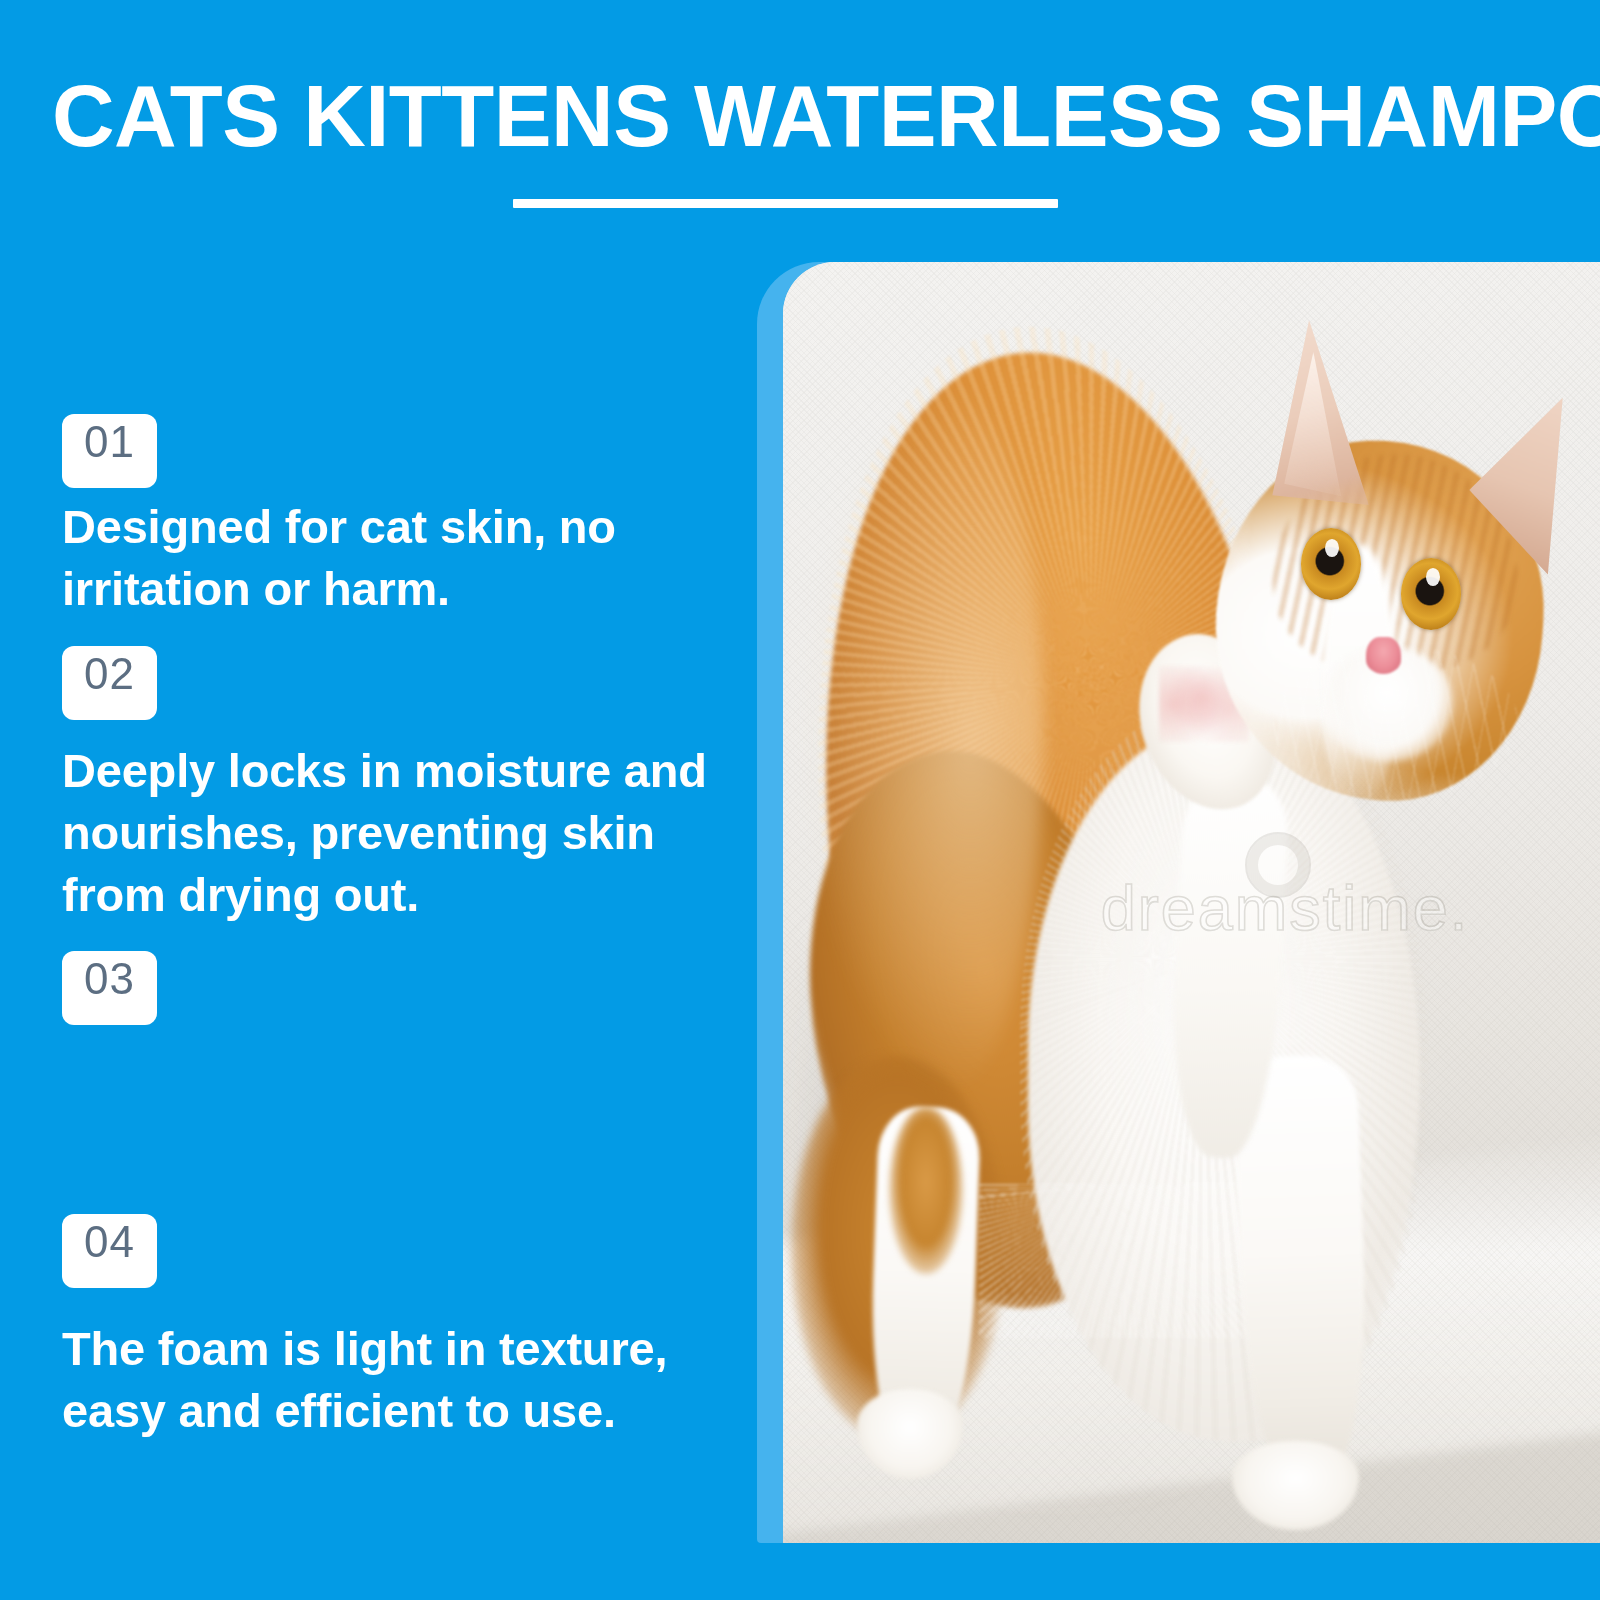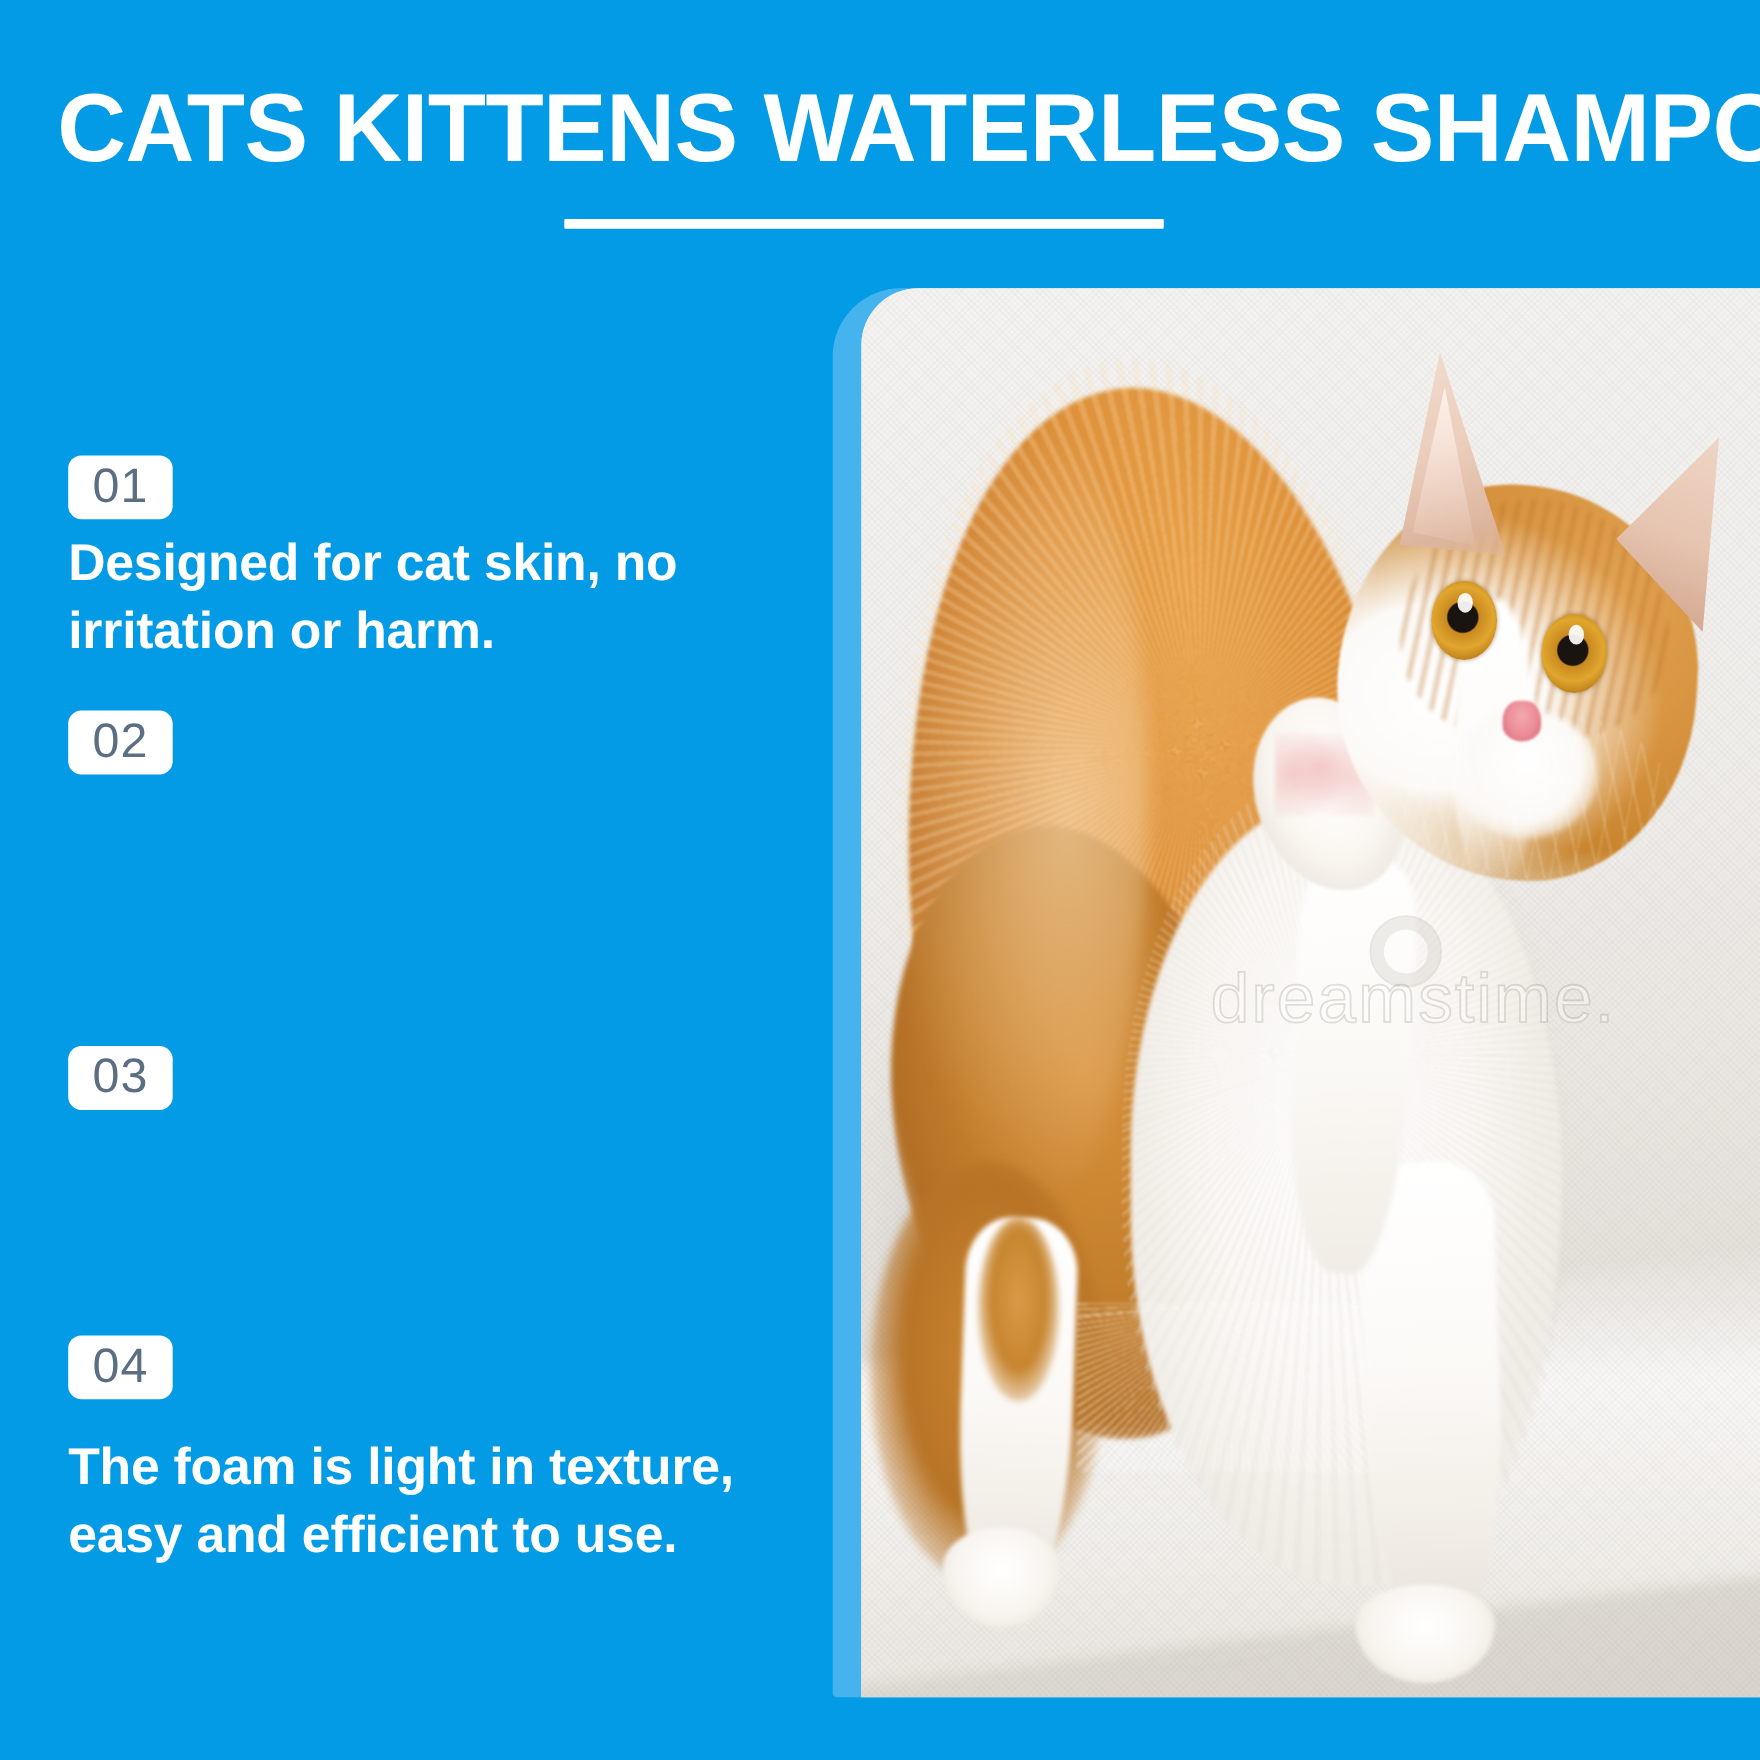--- a/index.html
+++ b/index.html
@@ -60,21 +60,21 @@
     width: 660px;
   }
   .badge {
     display: inline-block;
     background: #FFFFFF;
     color: #5C6E82;
     border-radius: 12px;
     font-size: 44px;
     line-height: 44px;
     font-weight: normal;
-    padding: 6px 22px 8px 22px;
+    padding: 6px 22px 24px 22px;
     letter-spacing: 1px;
   }
   .feature-text {
     margin-top: 8px;
     color: #FFFFFF;
     font-size: 47px;
     line-height: 62px;
     font-weight: bold;
     letter-spacing: -0.2px;
   }
@@ -486,20 +486,21 @@
 
   <div id="features">
 
     <div class="feature" style="top:0px;">
       <div class="badge">01</div>
       <div class="feature-text" style="width:600px;">Designed for cat skin, no irritation or harm.</div>
     </div>
 
     <div class="feature" style="top:232px;">
       <div class="badge">02</div>
+      <div class="feature-text" style="width:650px; margin-top:20px;">Deeply locks in moisture and nourishes, preventing skin from drying out.</div>
     </div>
 
     <div class="feature" style="top:537px;">
       <div class="badge">03</div>
     </div>
 
     <div class="feature" style="top:800px;">
       <div class="badge">04</div>
       <div class="feature-text" style="width:630px; margin-top:30px;">The foam is light in texture, easy and efficient to use.</div>
     </div>

